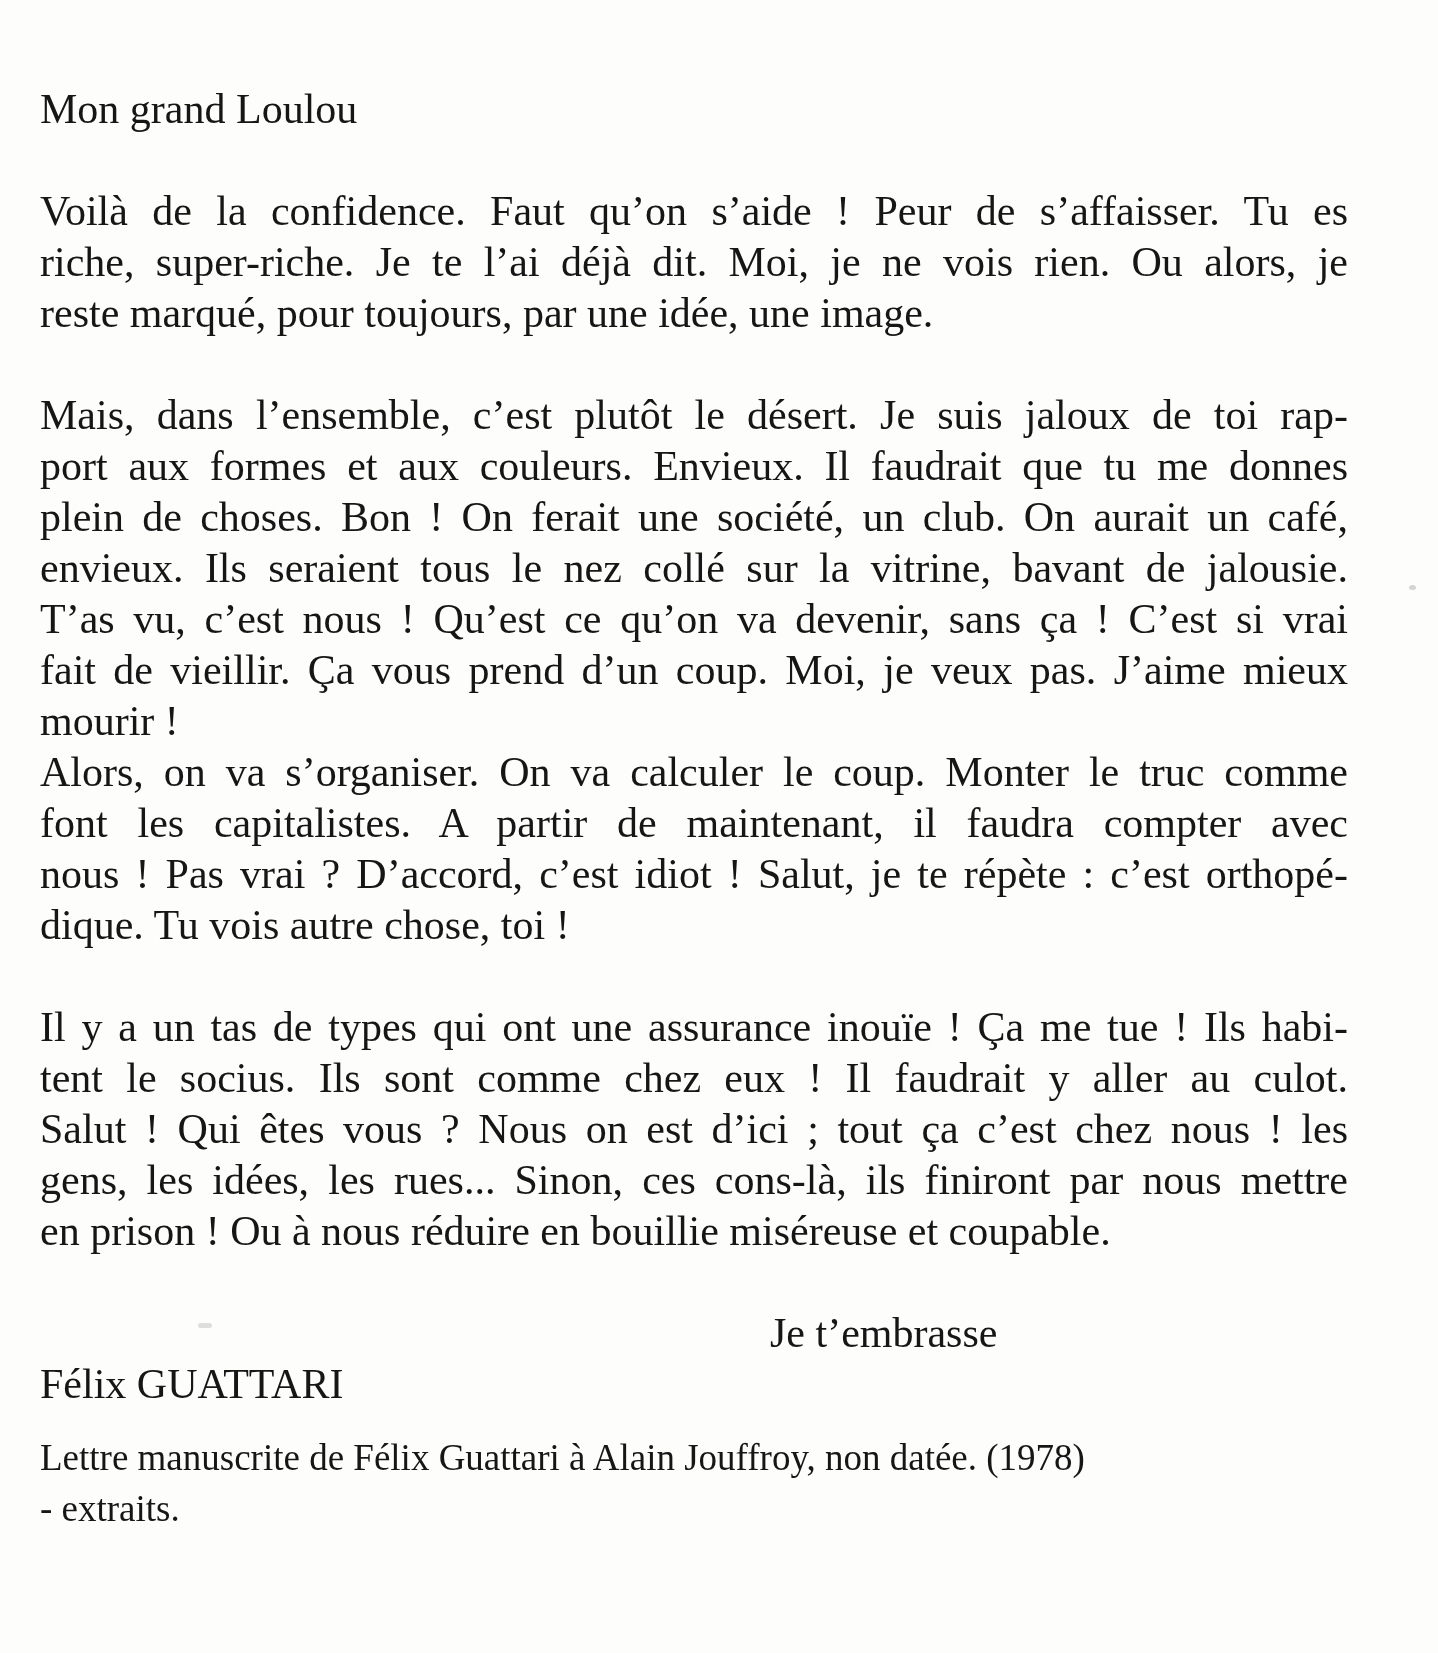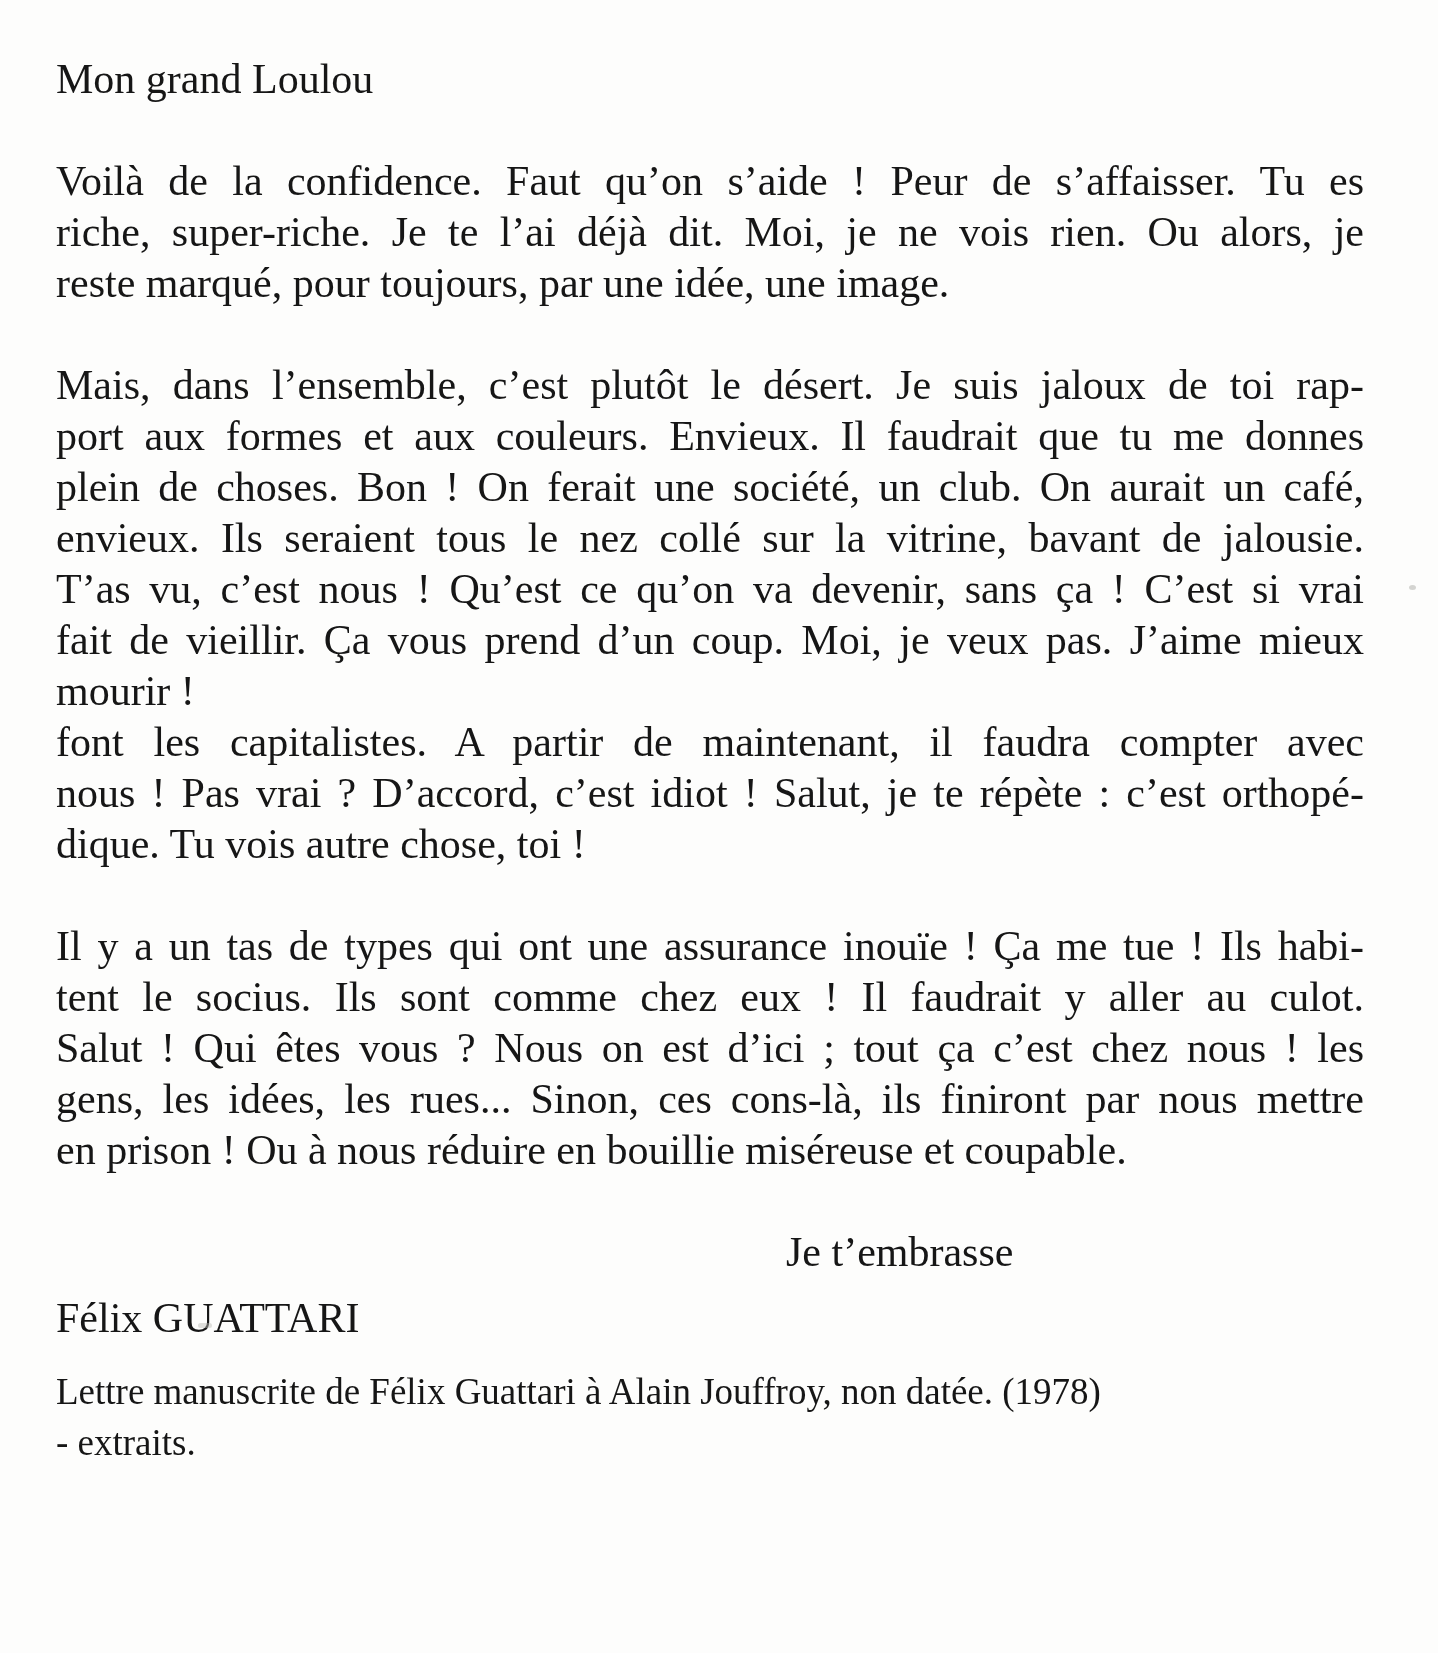--- a/index.html
+++ b/index.html
@@ -10,44 +10,44 @@
   body {
     width: 1438px;
     height: 1653px;
     position: relative;
     overflow: hidden;
     font-family: "Liberation Serif", "DejaVu Serif", serif;
     color: #161616;
   }
   .page {
     position: absolute;
-    left: 56px;
+    left: 40px;
     top: 0;
     width: 1308px;
-    padding-top: 54px;
+    padding-top: 84px;
   }
   .salutation,
   .para .line,
   .closing,
   .signature {
     font-size: 42px;
     line-height: 51px;
     white-space: nowrap;
   }
   .para { margin-top: 51px; }
   .para .line { white-space: normal; }
   .para .line.just {
     text-align: justify;
     text-align-last: justify;
   }
   .closing {
     margin-top: 51px;
     padding-left: 730px;
   }
-  .signature { margin-top: 15px; }
+  .signature { margin-top: 0; }
   .caption {
     margin-top: 22px;
     font-size: 37px;
     line-height: 51px;
   }
   .speck {
     position: absolute;
     background: #b9b9b4;
     border-radius: 50%;
   }
@@ -67,20 +67,21 @@
     </div>
 
   <div class="para">
       <div class="line just">Mais, dans l’ensemble, c’est plutôt le désert. Je suis jaloux de toi rap-</div>
       <div class="line just">port aux formes et aux couleurs. Envieux. Il faudrait que tu me donnes</div>
       <div class="line just">plein de choses. Bon ! On ferait une société, un club. On aurait un café,</div>
       <div class="line just">envieux. Ils seraient tous le nez collé sur la vitrine, bavant de jalousie.</div>
       <div class="line just">T’as vu, c’est nous ! Qu’est ce qu’on va devenir, sans ça ! C’est si vrai</div>
       <div class="line just">fait de vieillir. Ça vous prend d’un coup. Moi, je veux pas. J’aime mieux</div>
       <div class="line">mourir !</div>
+      <div class="line just">Alors, on va s’organiser. On va calculer le coup. Monter le truc comme</div>
       <div class="line just">font les capitalistes. A partir de maintenant, il faudra compter avec</div>
       <div class="line just">nous ! Pas vrai ? D’accord, c’est idiot ! Salut, je te répète : c’est orthopé-</div>
       <div class="line">dique. Tu vois autre chose, toi !</div>
     </div>
 
   <div class="para">
       <div class="line just">Il y a un tas de types qui ont une assurance inouïe ! Ça me tue ! Ils habi-</div>
       <div class="line just">tent le socius. Ils sont comme chez eux ! Il faudrait y aller au culot.</div>
       <div class="line just">Salut ! Qui êtes vous ? Nous on est d’ici ; tout ça c’est chez nous ! les</div>
       <div class="line just">gens, les idées, les rues... Sinon, ces cons-là, ils finiront par nous mettre</div>

